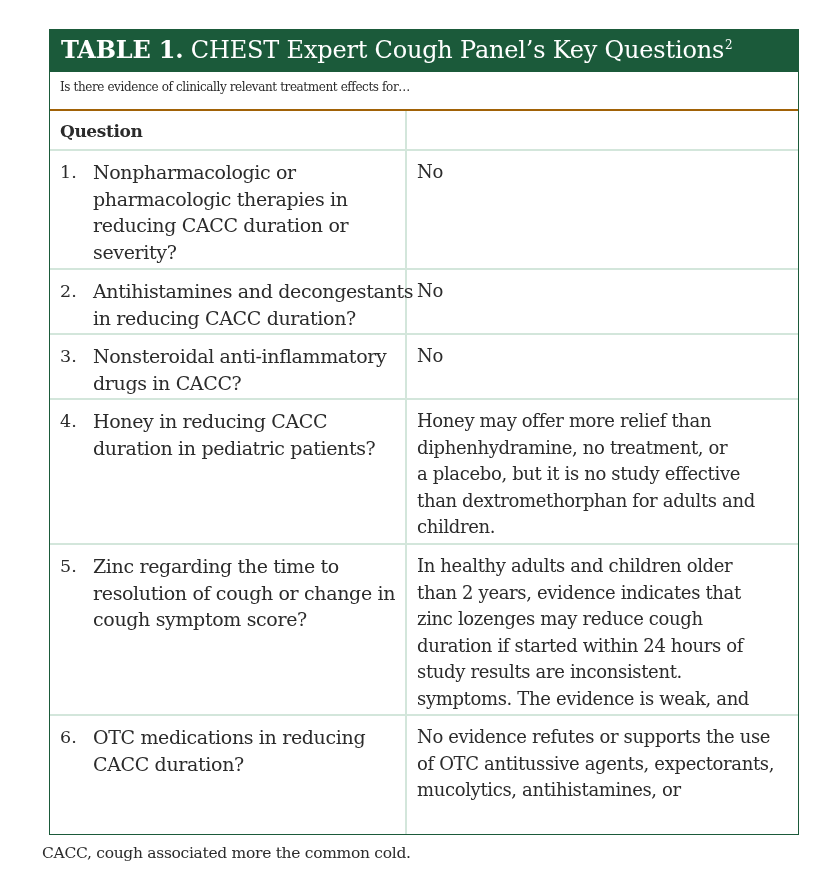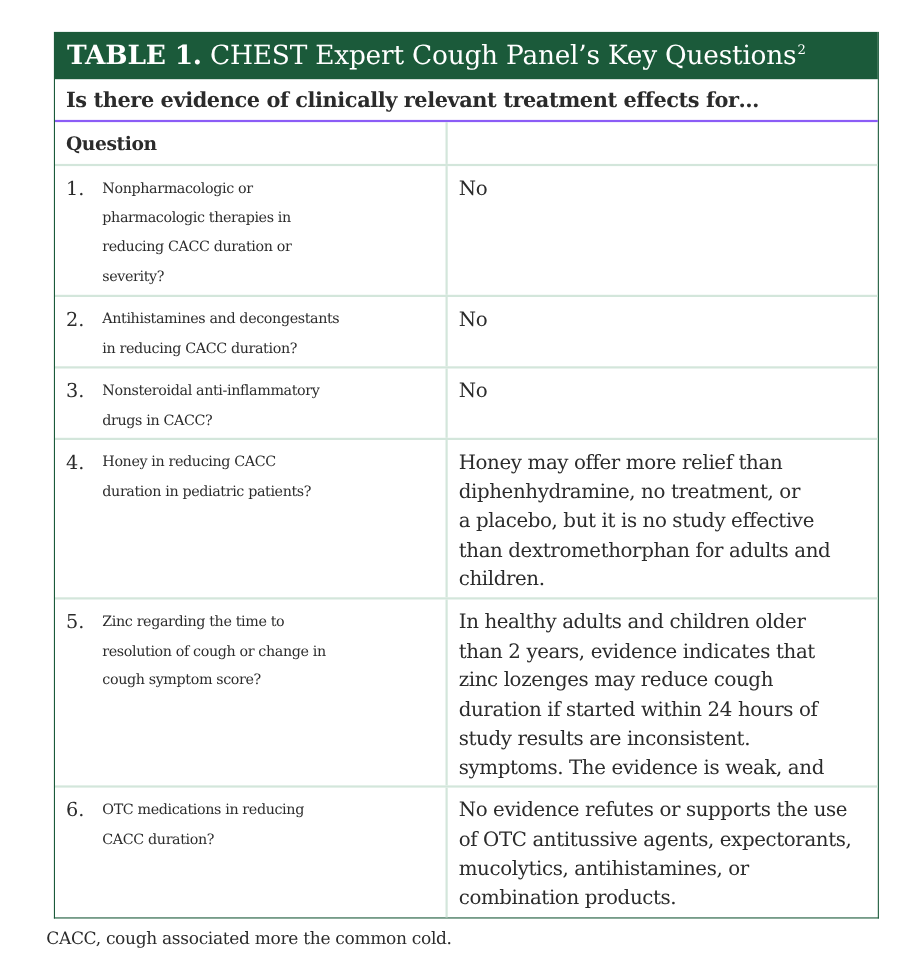--- a/index.html
+++ b/index.html
@@ -39,24 +39,24 @@
     }
     .title-bar sup {
       font-size: 12px;
       vertical-align: super;
       line-height: 0;
       margin-left: 1px;
     }
     .subheader {
       height: 39px;
       box-sizing: border-box;
-      border-bottom: 2px solid #8b5cf6;
+      border-bottom: 2px solid #a16207;
       padding: 8px 0 0 10px;
-      font-size: 19px;
-      font-weight: bold;
+      font-size: 12px;
+      font-weight: normal;
       white-space: nowrap;
       letter-spacing: -0.4px;
     }
     .row {
       display: flex;
       border-bottom: 2px solid #d3e6db;
       box-sizing: border-box;
     }
     .row:last-child {
       border-bottom: none;
@@ -86,21 +86,21 @@
       padding-top: 8px;
       white-space: nowrap;
     }
     .num {
       flex: 0 0 33px;
       font-size: 17.5px;
       line-height: 26.5px;
     }
     .qtext {
       flex: 1 1 auto;
-      font-size: 13px;
+      font-size: 19px;
       line-height: 26.5px;
       letter-spacing: -0.35px;
     }
     .line { display: block; white-space: nowrap; }
     .footnote {
       position: absolute;
       left: 42px;
       top: 844px;
       font-size: 15.5px;
       letter-spacing: -0.3px;
@@ -197,19 +197,18 @@
           <span class="num">6.</span>
           <span class="qtext">
             <span class="line">OTC medications in reducing</span>
             <span class="line">CACC duration?</span>
           </span>
         </div>
         <div class="cell-a">
           <span class="line">No evidence refutes or supports the use</span>
           <span class="line">of OTC antitussive agents, expectorants,</span>
           <span class="line">mucolytics, antihistamines, or</span>
-          <span class="line">combination products.</span>
         </div>
       </div>
     </div>
 </div>
 
 <div class="footnote">CACC, cough associated more the common cold.</div>
 
 </body></html>

